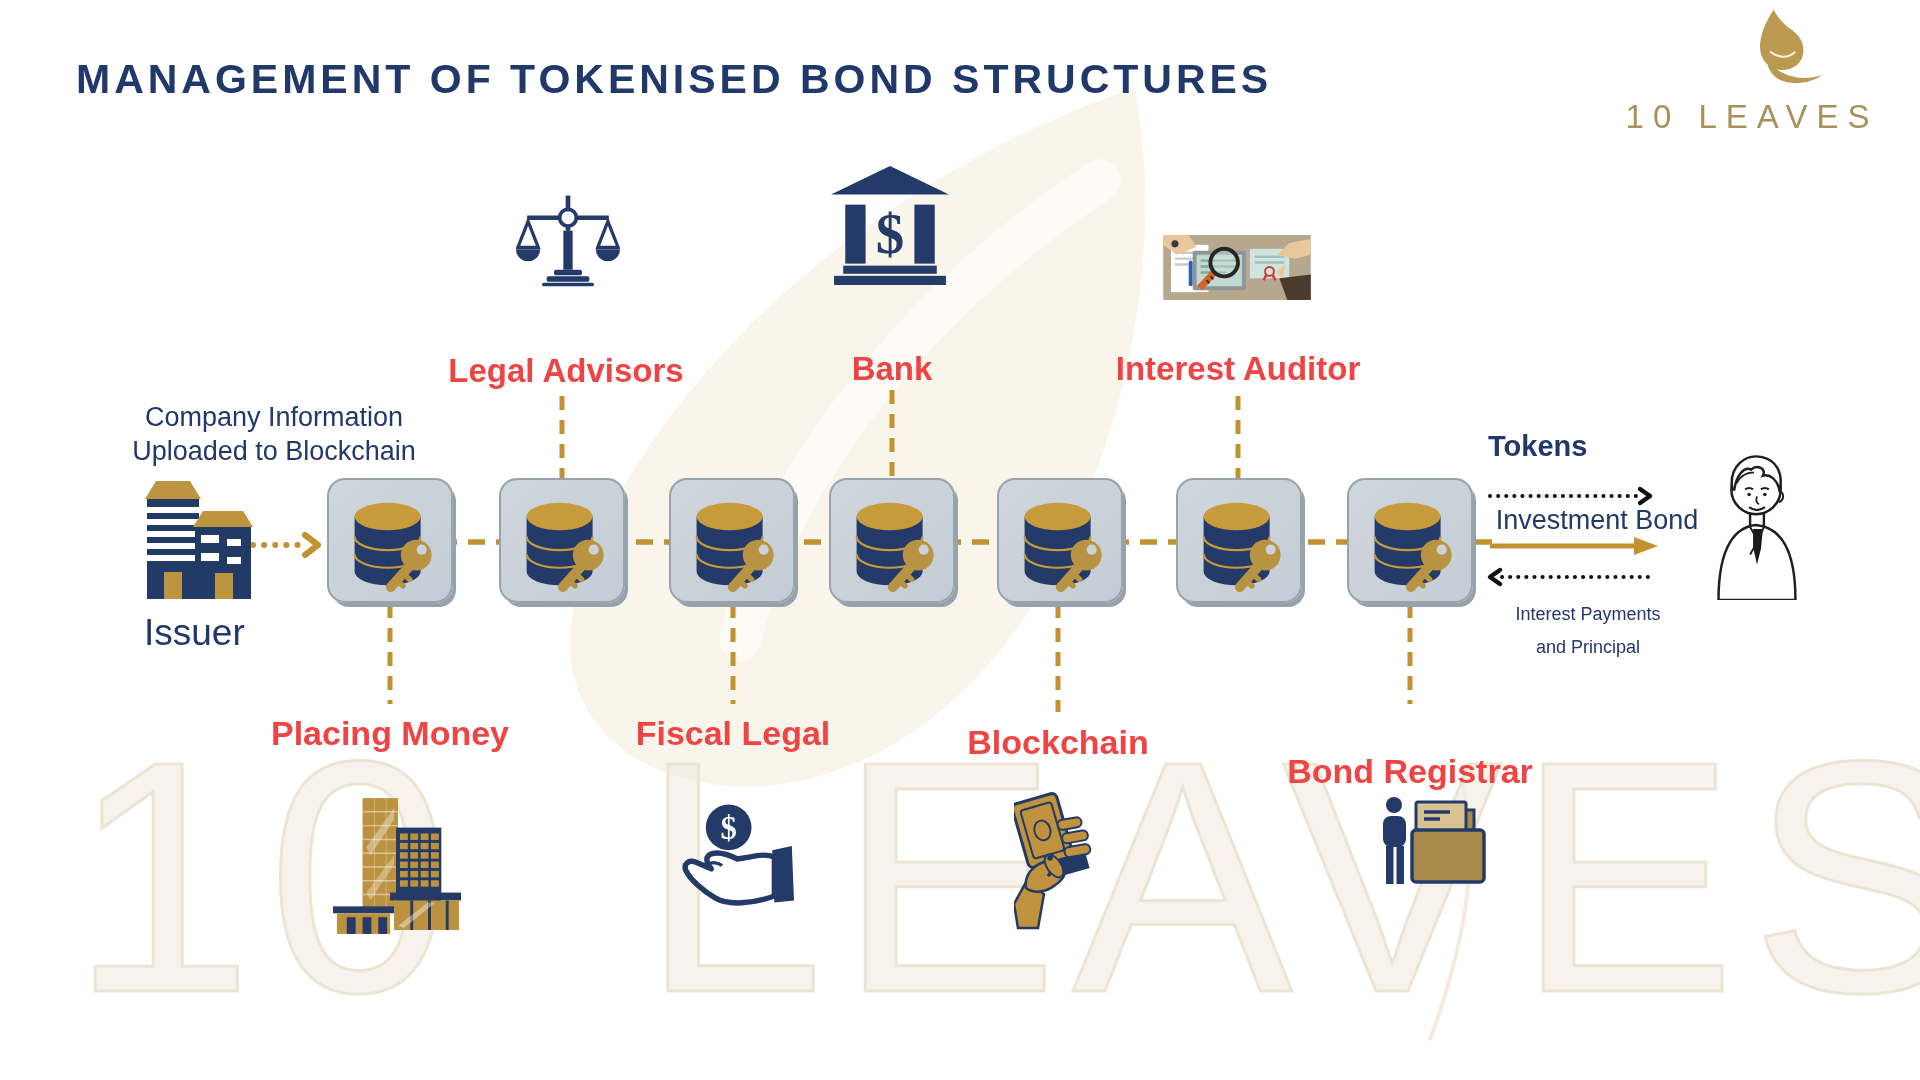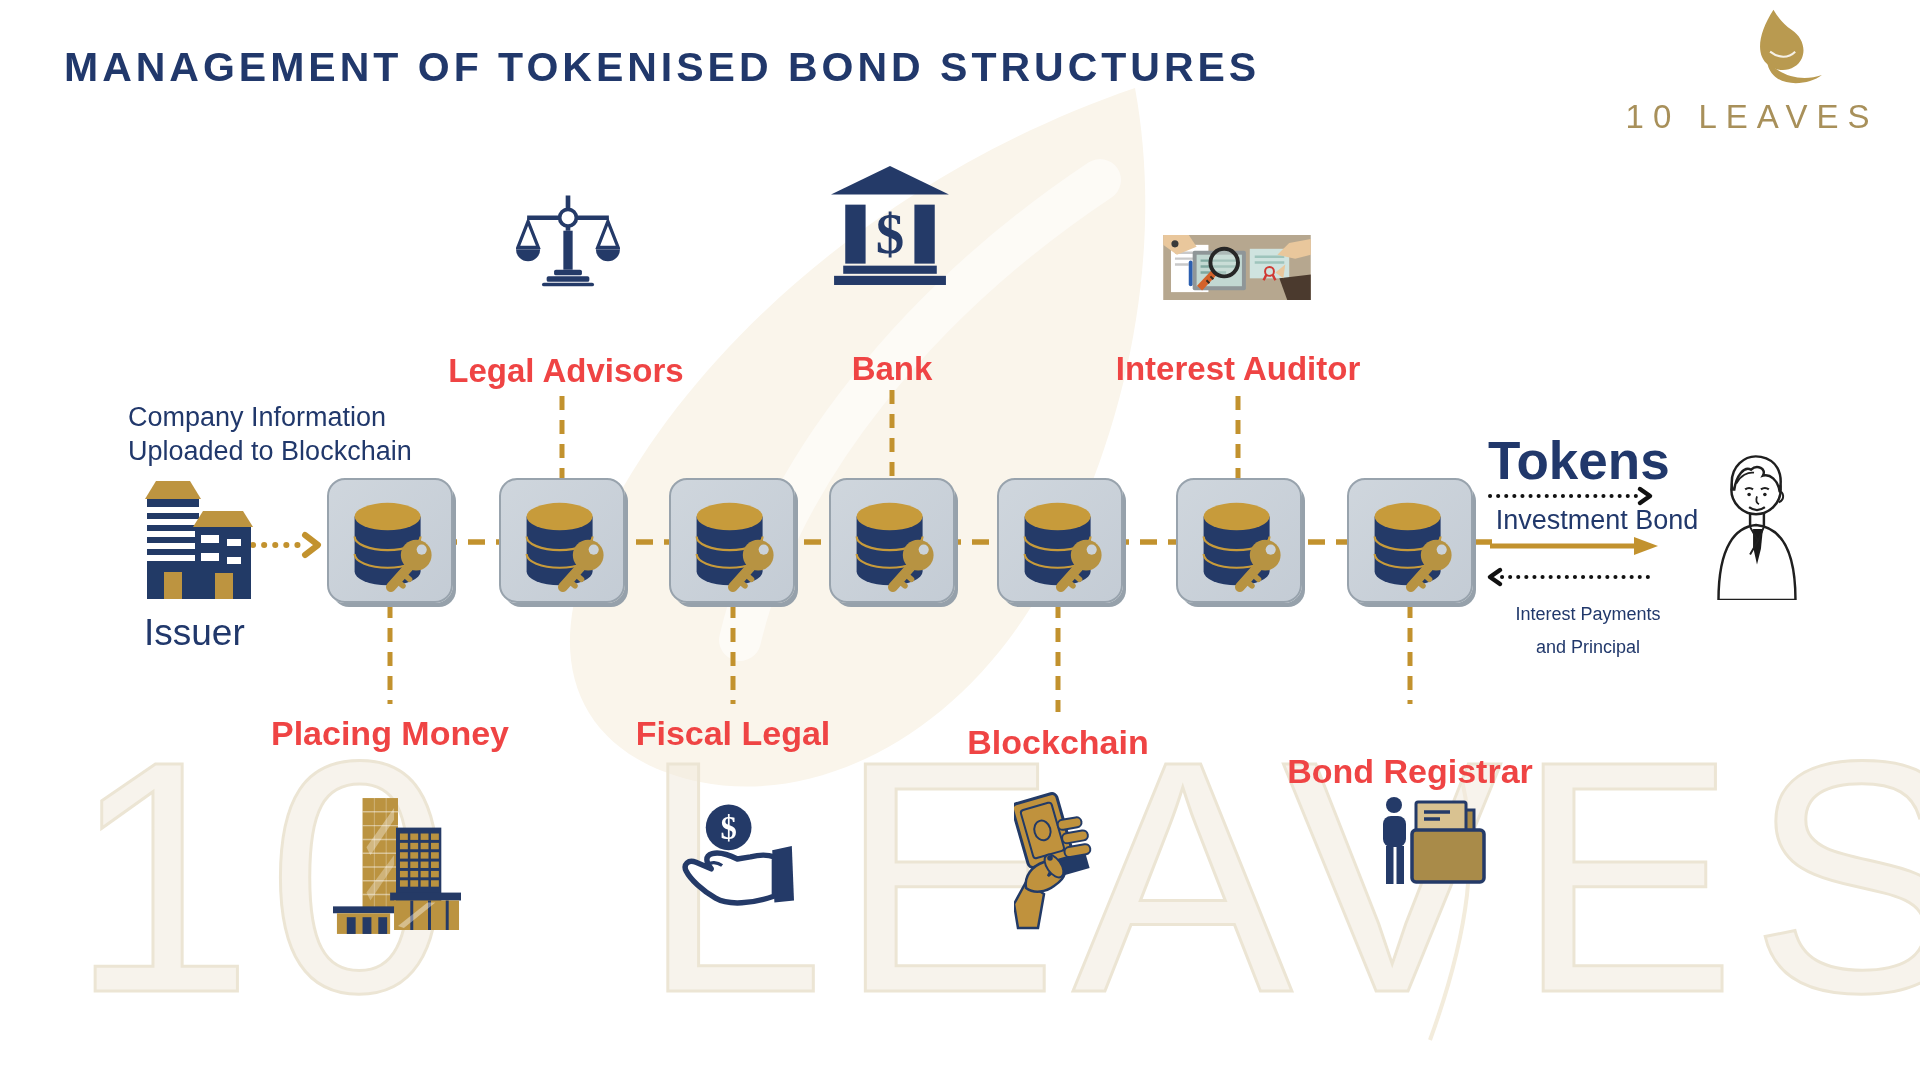--- a/index.html
+++ b/index.html
@@ -12,21 +12,21 @@
   #watermark-text{
     position:absolute;left:70px;top:712px;z-index:1;white-space:nowrap;
     font-size:330px;line-height:1;font-weight:400;letter-spacing:14px;word-spacing:70px;
     color:rgba(240,234,221,0.55);-webkit-text-stroke:3px #ece5d4;
     user-select:none;
   }
   #connector-svg{position:absolute;left:0;top:0;z-index:2;}
   #blocks-layer{position:absolute;left:0;top:0;z-index:3;width:1920px;height:1080px;}
   
   #page-title{
-    position:absolute;left:64px;top:44px;z-index:4;margin:0;
+    position:absolute;left:64px;top:44px;z-index:4;margin:12px;
     font-size:41px;font-weight:700;letter-spacing:4px;color:#21386B;
   }
   #logo{position:absolute;left:1612px;top:8px;z-index:4;width:280px;text-align:center;}
   #logo .wordmark{
     margin-top:2px;font-size:33px;font-weight:400;letter-spacing:9px;color:#A8905A;white-space:nowrap;
   }
   
   .entity-label{
     position:absolute;z-index:4;text-align:center;color:#ef4444;
     font-size:33px;font-weight:700;white-space:nowrap;
@@ -34,31 +34,31 @@
   
   .block{
     position:absolute;width:126px;height:125px;border-radius:18px;
     background:linear-gradient(135deg,#CFD6DD 0%,#C4CCD5 100%);
     border:2px solid #98A3AD;box-sizing:border-box;
     box-shadow:4px 5px 0 -1px #96A1AB;
   }
   .block svg{position:absolute;left:8px;top:8px;}
   
   #issuer-annotation{
-    position:absolute;left:128px;top:400px;width:320px;z-index:4;
+    position:absolute;left:114px;top:400px;width:320px;z-index:4;text-align:center;
     font-size:27px;line-height:34px;color:#21386B;font-weight:500;
   }
   #issuer-label{
     position:absolute;left:144px;top:612px;z-index:4;
     font-size:37px;color:#21386B;font-weight:500;
   }
   
   #tokens-label{
     position:absolute;left:1488px;top:430px;z-index:4;
-    font-size:53px;font-weight:700;color:#21386B;
+    font-size:29px;font-weight:700;color:#21386B;
   }
   #investment-label{
     position:absolute;left:1482px;top:505px;width:230px;z-index:4;text-align:center;
     font-size:27px;color:#21386B;font-weight:500;
   }
   #interest-label{
     position:absolute;left:1468px;top:598px;width:240px;z-index:4;text-align:center;
     font-size:18px;line-height:33px;color:#21386B;font-weight:500;
   }
   .icon-box{position:absolute;z-index:4;}

